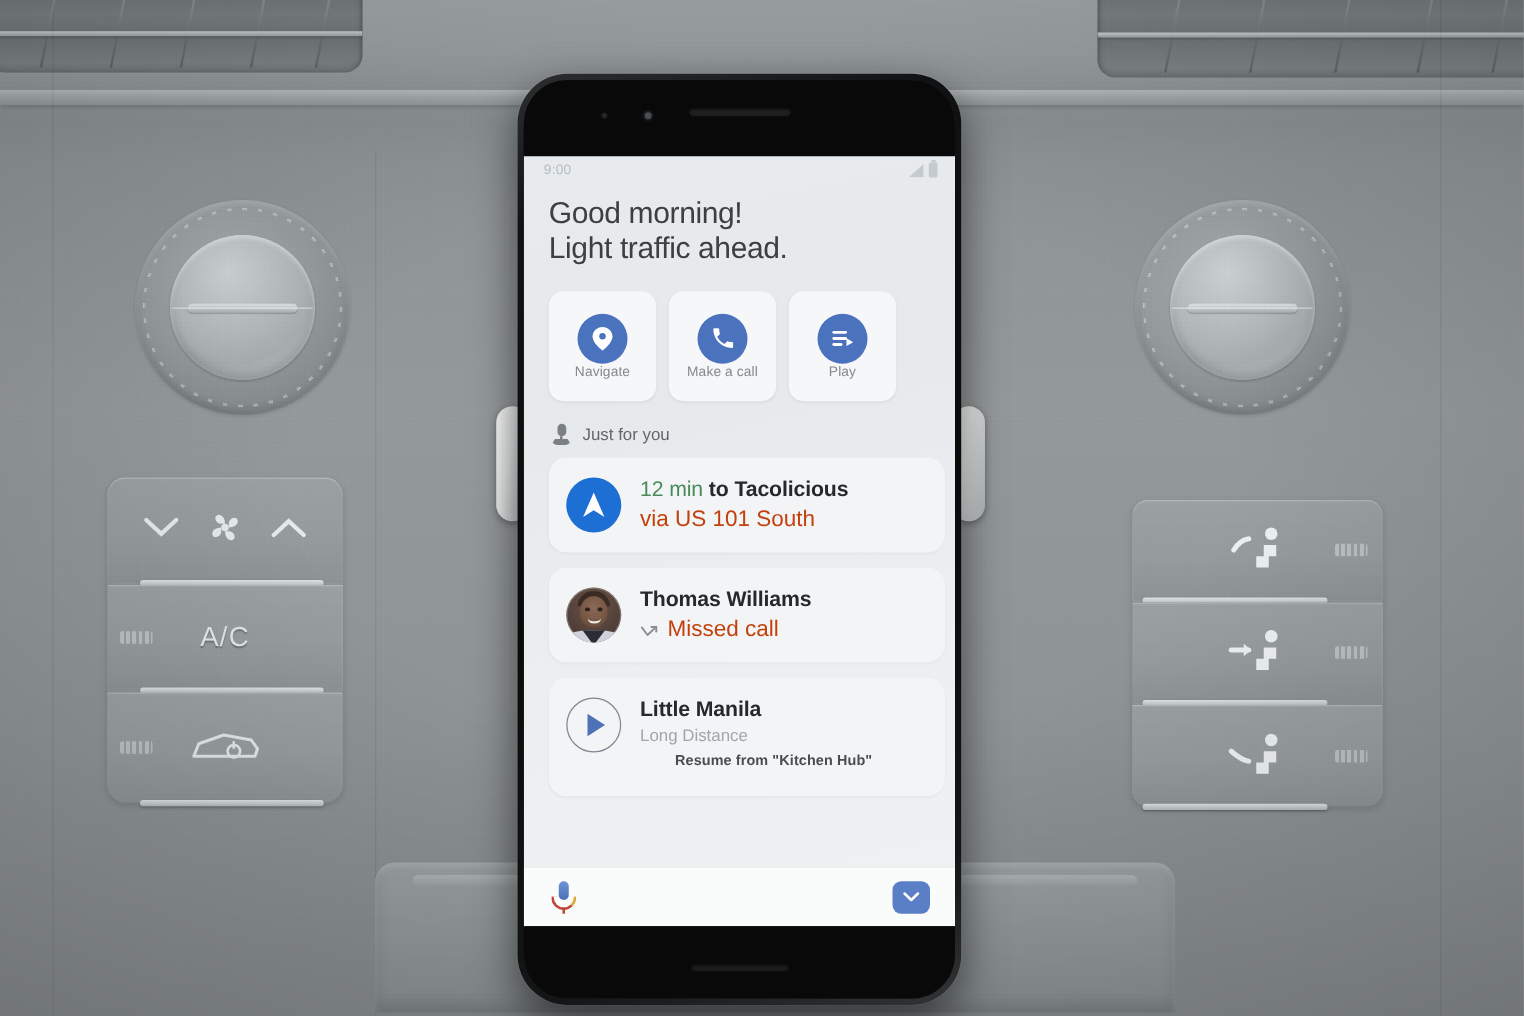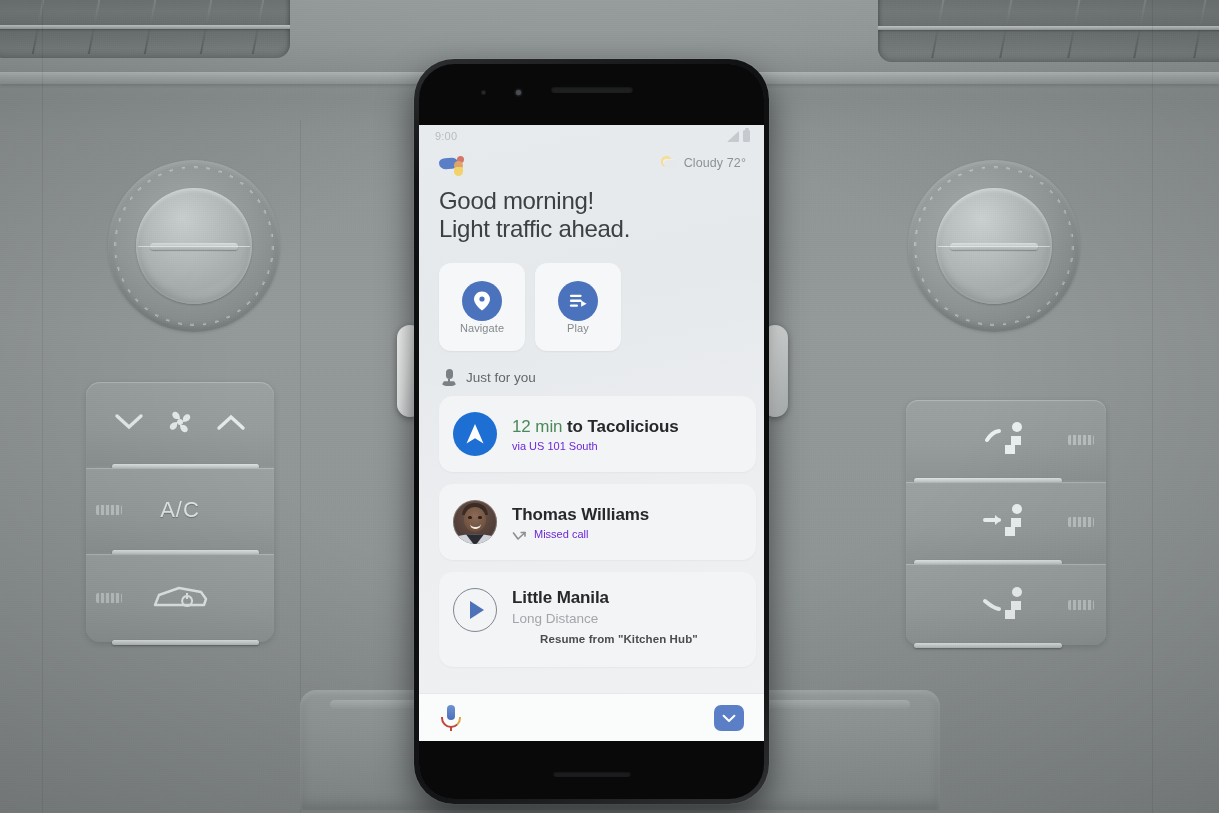--- a/index.html
+++ b/index.html
@@ -270,21 +270,21 @@
     display:flex; align-items:center; gap:15px;
     box-shadow:0 1px 2px rgba(0,0,0,.04);
     flex:0 0 auto;
   }
   .nav-circle {
     width:44px; height:44px; border-radius:50%; background:#1d6fd4;
     display:flex; align-items:center; justify-content:center; flex:0 0 auto;
   }
   .card-title { font-size:17px; color:#26282b; letter-spacing:-.1px; font-weight:bold; }
   .card-title .eta { color:#4a8a5a; font-weight:normal; }
-  .card-sub { font-size:11px; color:#6d28d9; margin-top:3px; }
+  .card-sub { font-size:18px; color:#c2410c; margin-top:3px; }
 
   .avatar {
     width:44px; height:44px; border-radius:50%; flex:0 0 auto; overflow:hidden;
     background:radial-gradient(circle at 50% 34%, #6f5648 0%, #54413a 55%, #3f3330 100%);
     position:relative; box-shadow:inset 0 0 0 1px rgba(255,255,255,.25);
   }
   .avatar .shirt { position:absolute; left:-4px; bottom:-7px; right:-4px; height:17px;
       background:#cfd2da; border-radius:50% 50% 0 0; }
   .avatar .collar { position:absolute; left:13px; bottom:-2px; width:18px; height:12px;
       background:#2b2c33; clip-path:polygon(50% 100%,0 0,100% 0); }
@@ -475,53 +475,46 @@
     <div id="screen">
 
       <div class="statusbar">
         <span class="status-time">9:00</span>
         <span class="status-right">
           <span class="sig-tri"></span>
           <span class="batt"></span>
         </span>
       </div>
 
-      <div class="assist-row">
-        <span class="g-logo">
-          <span class="g-blue"></span>
-          <span class="g-red"></span>
-          <span class="g-orange"></span>
-          <span class="g-yellow"></span>
-        </span>
-        <span class="weather">
-          <span class="weather-icon">
-            <span class="wi-sun"></span>
-              <span class="wi-cloud"></span>
-          </span>
-          <span class="weather-text">Cloudy 72°</span>
-        </span>
-      </div>
 
       <div class="greeting">
         <div>Good morning!</div>
         <div>Light traffic ahead.</div>
       </div>
 
       <div class="actions">
 
         <div class="action-card">
           <span class="action-circle">
             <svg width="20" height="22" viewBox="0 0 20 22">
               <path d="M10 1.5 C5.6 1.5 2 5 2 9.2 C2 14.6 10 20.5 10 20.5 S18 14.6 18 9.2 C18 5 14.4 1.5 10 1.5 Z" fill="#fff"></path>
               <circle cx="10" cy="9" r="2.6" fill="#4b72bd"></circle>
             </svg>
           </span>
           <span class="action-label">Navigate</span>
         </div>
 
+        <div class="action-card">
+          <span class="action-circle">
+            <svg width="21" height="21" viewBox="0 0 24 24" fill="#fff">
+              <path d="M6.6 10.8c1.4 2.8 3.8 5.1 6.6 6.6l2.2-2.2c.3-.3.7-.4 1-.2 1.2.4 2.4.6 3.7.6.6 0 1 .4 1 1V20c0 .6-.4 1-1 1C10.8 21 3 13.2 3 3.9c0-.6.4-1 1-1h3.4c.6 0 1 .4 1 1 0 1.3.2 2.5.6 3.7.1.3 0 .7-.2 1l-2.2 2.2z"></path>
+            </svg>
+          </span>
+          <span class="action-label">Make a call</span>
+        </div>
 
         <div class="action-card">
           <span class="action-circle">
             <svg width="22" height="18" viewBox="0 0 24 20" fill="#fff">
               <rect x="3" y="3" width="13" height="2.6" rx="1.3"></rect>
               <rect x="3" y="8.4" width="13" height="2.6" rx="1.3"></rect>
               <rect x="3" y="13.8" width="9" height="2.6" rx="1.3"></rect>
               <path d="M15.5 9.5 L21.5 13 L15.5 16.5 Z"></path>
             </svg>
           </span>

